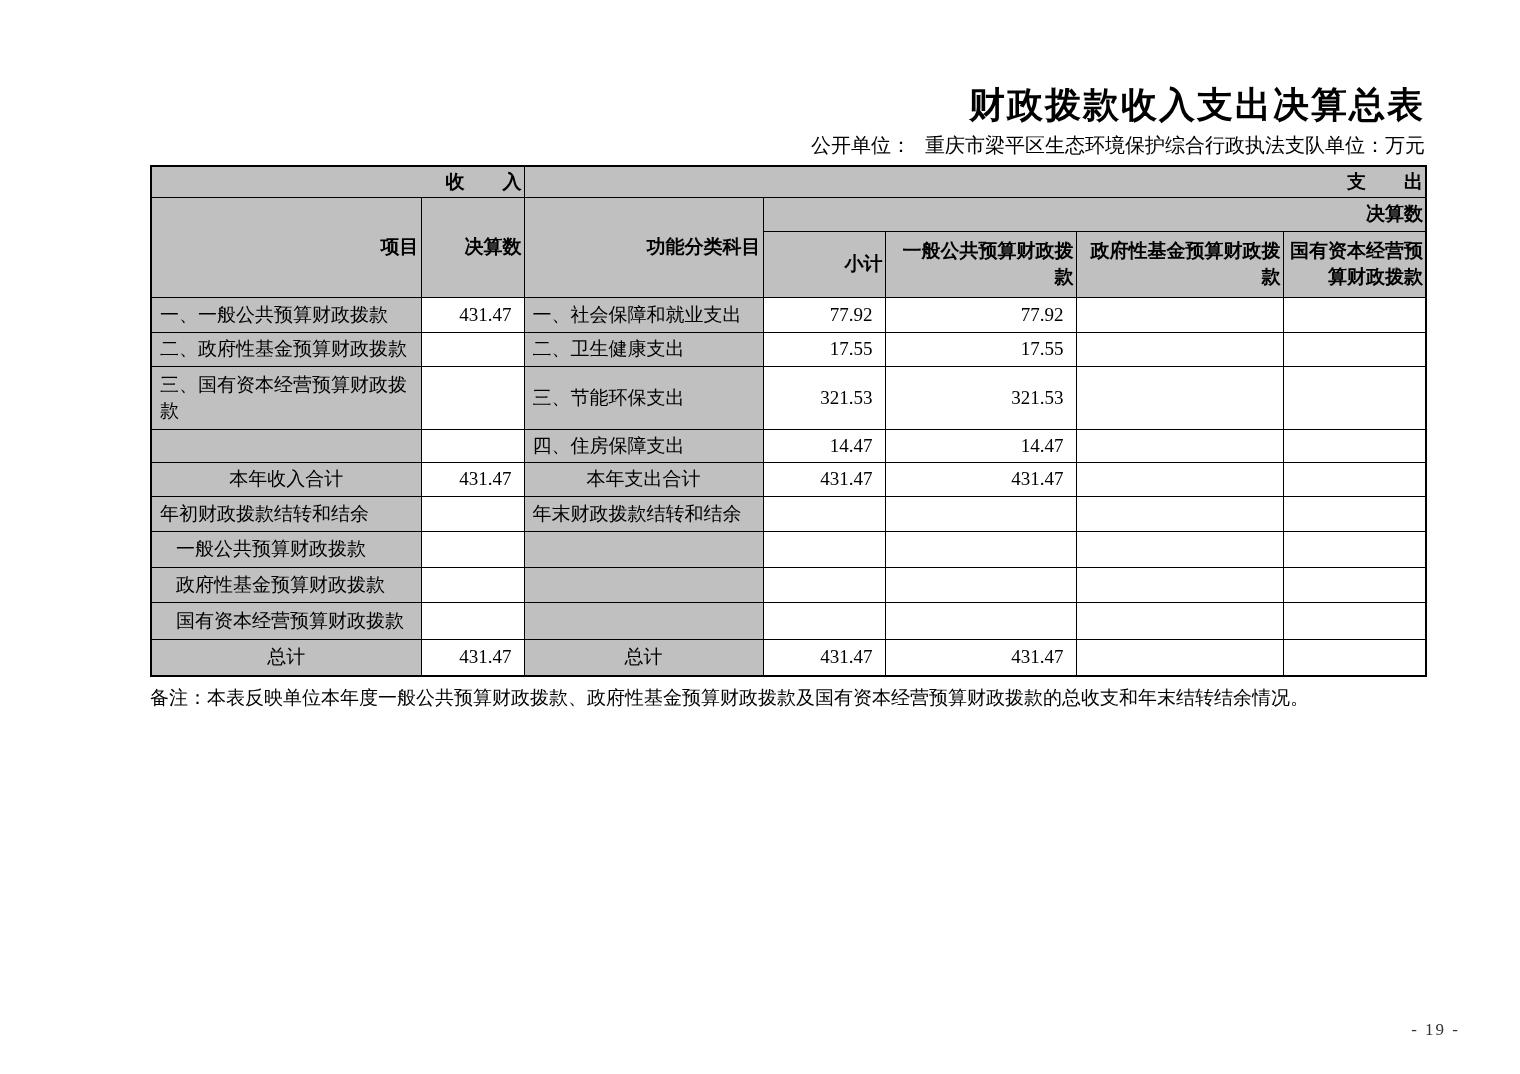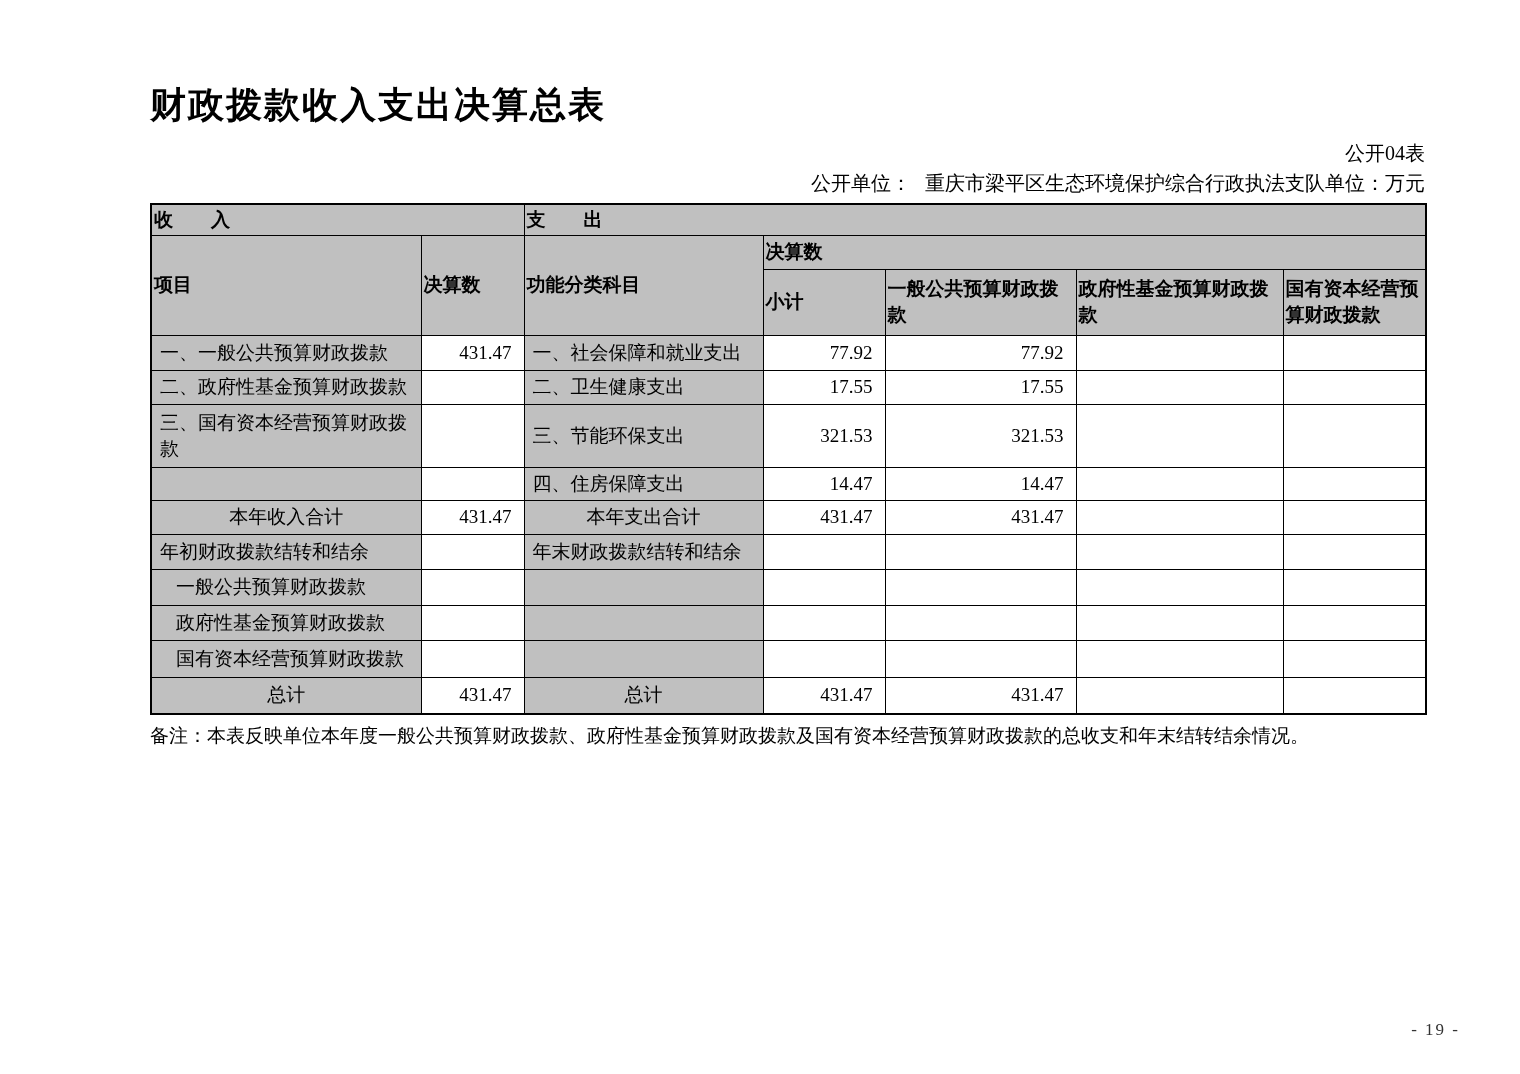--- a/index.html
+++ b/index.html
@@ -11,21 +11,21 @@
     font-family: "Liberation Serif", "DejaVu Serif", serif;
   }
   .sheet {
     position: absolute;
     left: 150px;
     top: 0;
     width: 1275px;
   }
   .doc-title {
     margin-top: 84px;
-    text-align: left;
+    text-align: right;
     font-size: 36px;
     font-weight: bold;
     letter-spacing: 2px;
     line-height: 42px;
   }
   .form-no {
     margin-top: 16px;
     text-align: right;
     font-size: 20px;
     line-height: 22px;
@@ -50,21 +50,21 @@
   table.fiscal th, table.fiscal td {
     border: 1px solid #000;
     font-size: 19px;
     vertical-align: middle;
     overflow: hidden;
     line-height: 1.35;
   }
   table.fiscal th {
     background: #c0c0c0;
     font-weight: bold;
-    text-align: left;
+    text-align: right;
     padding: 0 2px;
   }
   td.label {
     background: #c0c0c0;
     text-align: left;
     padding: 1px 8px;
   }
   td.label.indent { padding-left: 24px; }
   td.label.total {
     text-align: center;
@@ -102,21 +102,20 @@
     letter-spacing: 2px;
   }
 </style>
 </head>
 <body>
 
 <div class="sheet">
 
   <div class="doc-title">财政拨款收入支出决算总表</div>
 
-  <div class="form-no">公开04表</div>
 
   <div class="meta-row">
     <div class="meta-left">
       <span>公开单位：</span>
       <span class="unit-name">重庆市梁平区生态环境保护综合行政执法支队</span>
     </div>
     <div>单位：万元</div>
   </div>
 
   <table class="fiscal">

